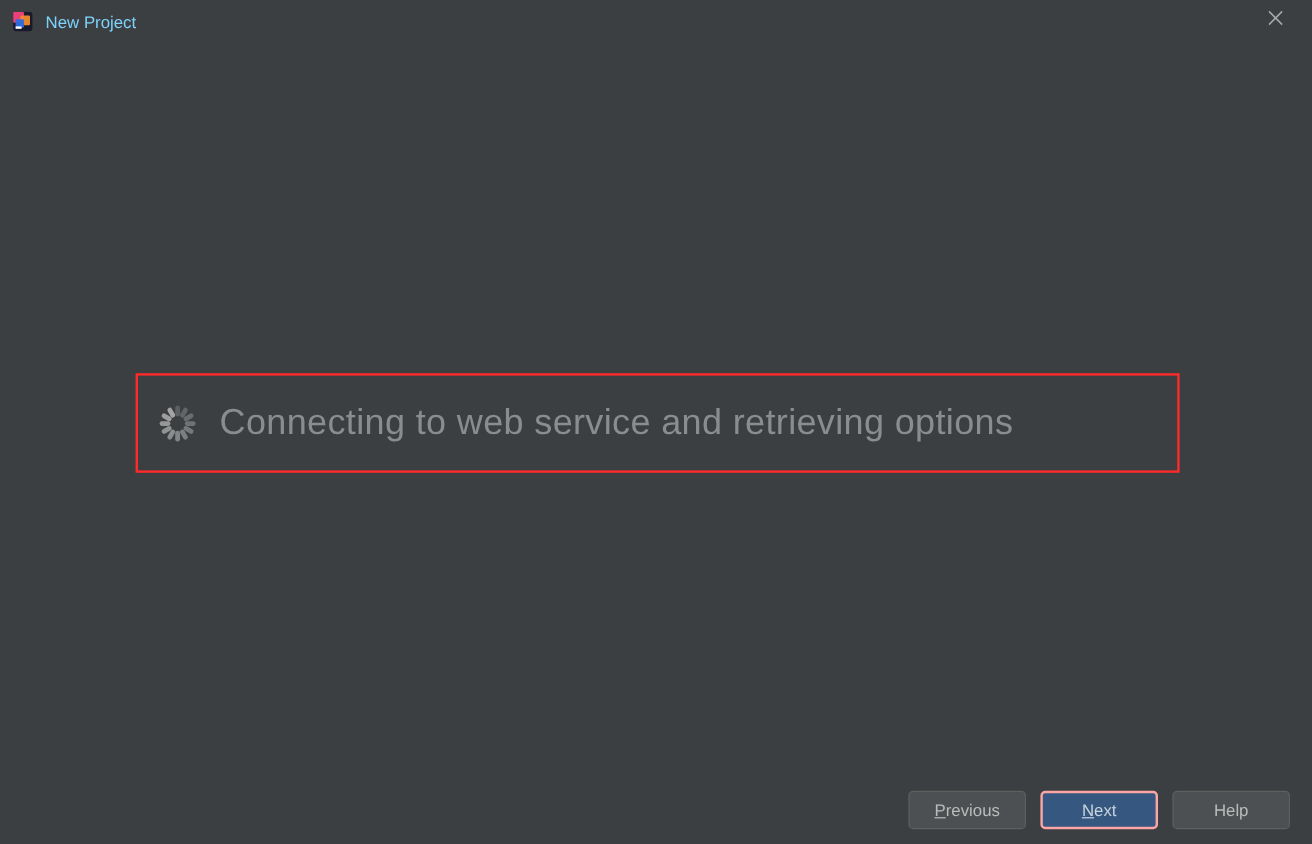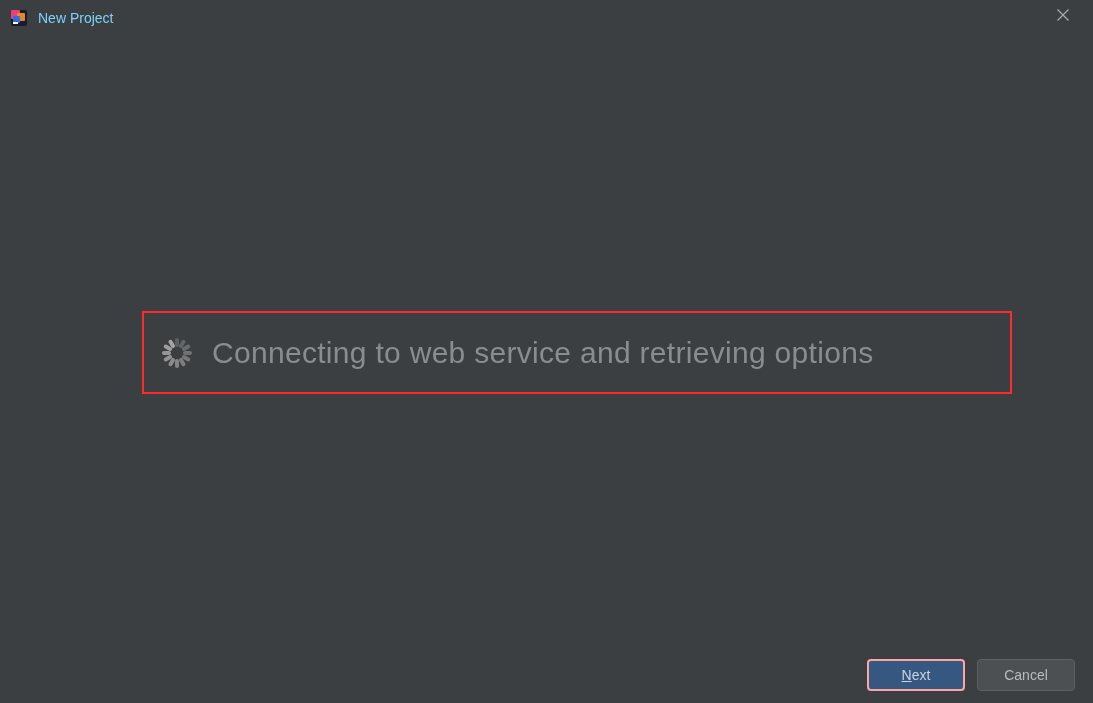--- a/index.html
+++ b/index.html
@@ -57,21 +57,20 @@
     .close-btn svg line {
       stroke: #a9a9a9;
       stroke-width: 1.3;
     }
     .content-area {
       position: absolute;
       top: 36px;
       left: 0;
       right: 0;
       bottom: 56px;
-      margin-left: 29px;
     }
     .highlight-box {
       position: absolute;
       left: 113px;
       top: 275px;
       width: 870px;
       height: 83px;
       border: 2px solid #ff2a2a;
       display: flex;
       align-items: center;
@@ -173,17 +172,20 @@
         <div class="blade" style="transform: rotate(240deg); background: rgba(190, 190, 190, 0.65);"></div>
         <div class="blade" style="transform: rotate(270deg); background: rgba(190, 190, 190, 0.7);"></div>
         <div class="blade" style="transform: rotate(300deg); background: rgba(190, 190, 190, 0.75);"></div>
         <div class="blade" style="transform: rotate(330deg); background: rgba(190, 190, 190, 0.8);"></div>
       </div>
     <div class="loading-text">Connecting to web service and retrieving options</div>
   </div>
 </div>
 
 <div class="button-bar">
+  <button class="btn">
+    <span><span class="mnemonic">P</span><span>revious</span></span>
+  </button>
   <button class="btn primary">
     <span><span class="mnemonic">N</span><span>ext</span></span>
   </button>
-  <button class="btn">Cancel</button>
+  <button class="btn">Help</button>
 </div>
 
 </body></html>

